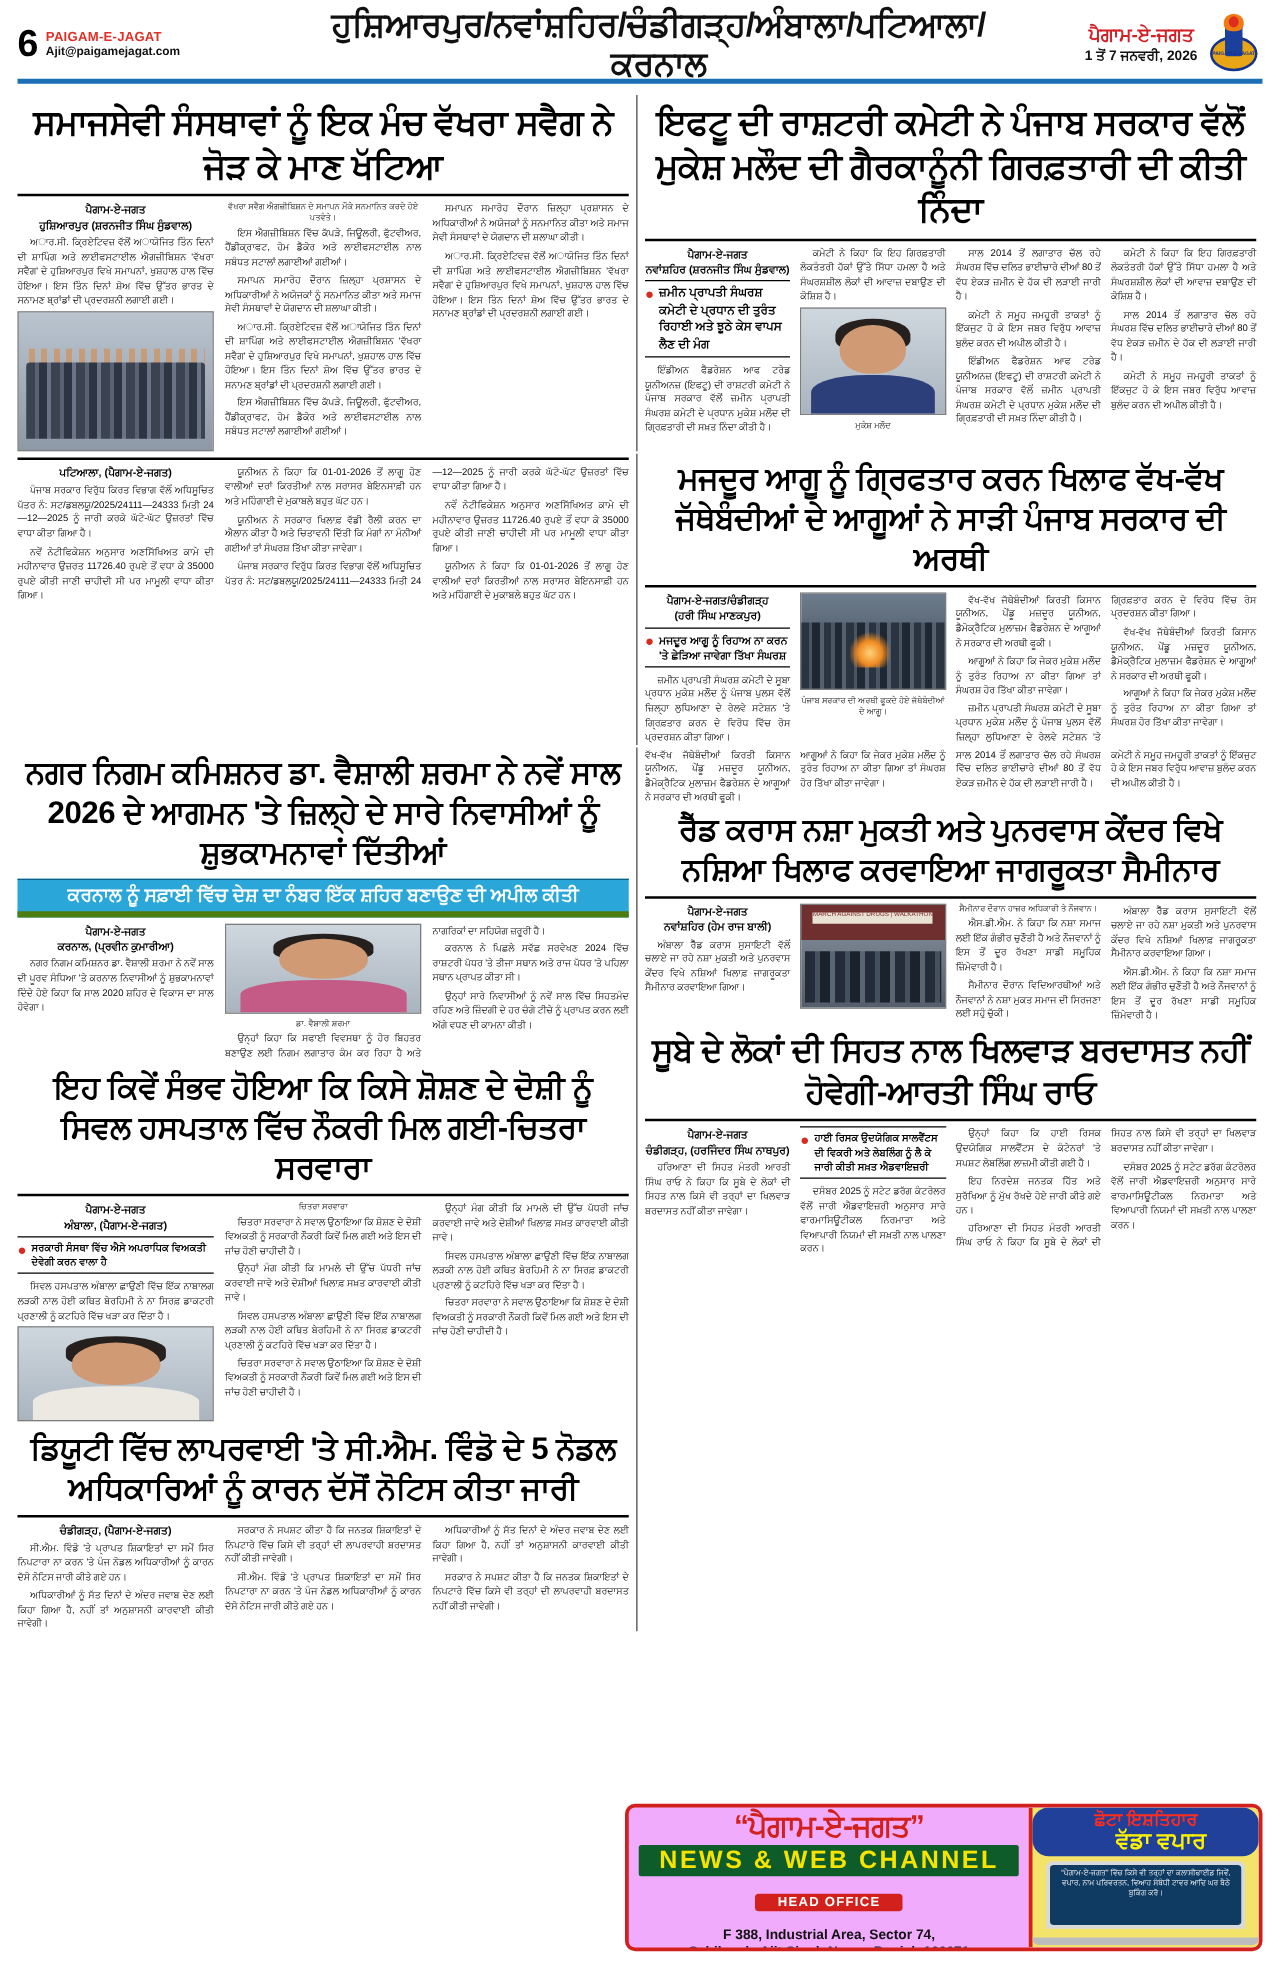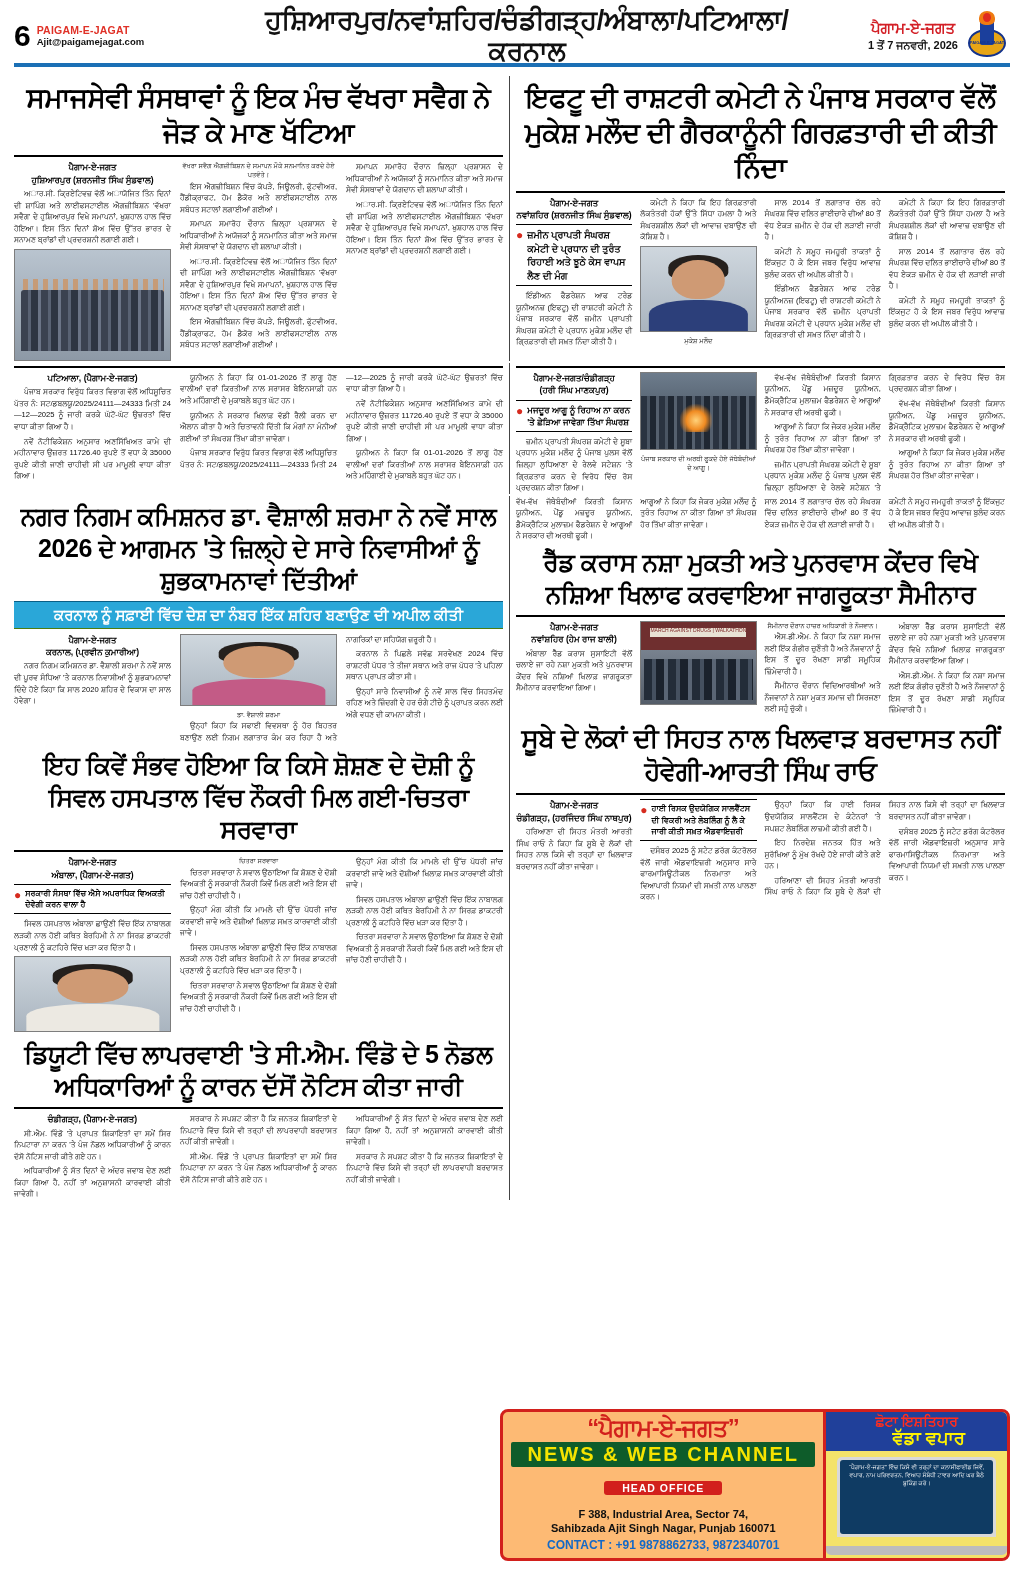--- a/index.html
+++ b/index.html
@@ -41,21 +41,21 @@
   h1.hl {
     font-size: 27.5px; font-weight: bold; color: #000;
     line-height: 1.28; letter-spacing: -.4px; text-align: center;
     margin: 4px 0 5px;
   }
   .hsep { height: 2px; background: #000; margin: 3px 0 4px; }
 
   .blue-banner {
     background: #2aa7d8; color: #fff; text-align: center;
     font-size: 15px; font-weight: bold; padding: 4px 2px; margin: 3px 0 5px;
-    border-top: 1px solid #0a5f86; border-bottom: 1px solid #4d7c0f;
+    border-top: 1px solid #0a5f86; border-bottom: 5px solid #4d7c0f;
   }
 
   .cols3 { column-count: 3; column-gap: 9px; column-rule: 0; }
   .cols4 { column-count: 4; column-gap: 8px; }
 
   .byline { text-align: center; font-size: 8.6px; font-weight: bold; color: #000; line-height: 1.45; margin-bottom: 2px; }
   p.body {
     font-size: 7.6px; line-height: 1.52; text-align: justify; color: #0b0b0b;
     margin-bottom: 3px; hyphens: auto; word-spacing: -0.3px;
   }
@@ -102,29 +102,29 @@
     background: radial-gradient(circle at 50% 60%, #ffd27a 0%, #f08b22 40%, rgba(240,139,34,0) 72%); }
 
   .seminar { position: absolute; inset: 0; background: linear-gradient(#8b95a2, #545d69); }
   .seminar .stage { position: absolute; left: 0; right: 0; top: 0; height: 34%; background: #6f2f2f; }
   .seminar .stage span { position: absolute; left: 8%; top: 24%; right: 8%; height: 30%; background: #e8e2d4; font-size: 5px; color: #7a1f1f; text-align: center; line-height: 1.1; overflow: hidden; }
   .seminar .row { position: absolute; left: 2%; right: 2%; bottom: 4%; height: 50%;
     background: repeating-linear-gradient(90deg, #232c38 0 8px, #45505f 8px 12px, #1b222c 12px 20px, #5a6574 20px 24px); }
 
   
   .ad-wrap { position: absolute; left: 500px; right: 14px; bottom: 22px; }
-  .ad-box { border: 3px solid #d2201c; border-radius: 8px; background: #fdba74; display: flex; overflow: hidden; height: 152px; }
+  .ad-box { border: 3px solid #d2201c; border-radius: 8px; background: #f0abfc; display: flex; overflow: hidden; height: 118px; }
   .ad-left { flex: 1.72; padding: 3px 5px 4px; text-align: center; }
   .ad-title { font-size: 24px; font-weight: bold; color: #d2201c; letter-spacing: -.6px; line-height: 1.05; }
   .ad-nwc { background: #0e5c2a; color: #f6e400; font-size: 20px; font-weight: bold; letter-spacing: 2px; padding: 1px 0; margin: 2px 3px; border-radius: 2px; }
   .ad-ho { background: #d2201c; color: #fff; font-size: 10.5px; font-weight: bold; letter-spacing: 1px; display: inline-block; padding: 1px 18px; border-radius: 3px; margin: 12px 0; }
   .ad-addr { font-size: 11px; font-weight: bold; color: #111; line-height: 1.3; }
   .ad-contact { font-size: 12px; font-weight: bold; color: #1469c7; margin-top: 2px; }
   .ad-right { flex: 1; background: #f4e36a; border-left: 3px solid #d2201c; display: flex; flex-direction: column; }
-  .ad-r-top { background: #20409a; text-align: center; padding: 2px 0 3px; }
+  .ad-r-top { background: #20409a; text-align: center; padding: 2px 0 3px; border-radius: 13px; }
   .ad-r-l1 { font-size: 14px; font-weight: bold; color: #ff2d1f; line-height: 1.05; }
   .ad-r-l2 { font-size: 18px; font-weight: bold; color: #fff300; line-height: 1.05; padding-left: 24px; }
   .ad-r-body { flex: 1; position: relative; }
   .laptop { position: absolute; left: 6%; top: 6%; width: 88%; height: 74%; background: #d9d9d9; border-radius: 5px 5px 0 0; padding: 3px; }
   .laptop .screen { width: 100%; height: 100%; background: #0f3b63; border-radius: 3px; color: #fff; font-size: 6px; line-height: 1.35; text-align: center; padding: 3px 3px; overflow: hidden; }
   .laptop-base { position: absolute; left: 0%; bottom: 3%; width: 100%; height: 8%; background: #bdbdbd; border-radius: 0 0 5px 5px; }
 </style>
 </head>
 <body>
 
@@ -230,20 +230,21 @@
         <p class="body ind">ਯੂਨੀਅਨ ਨੇ ਸਰਕਾਰ ਖਿਲਾਫ਼ ਵੱਡੀ ਰੈਲੀ ਕਰਨ ਦਾ ਐਲਾਨ ਕੀਤਾ ਹੈ ਅਤੇ ਚਿਤਾਵਨੀ ਦਿੱਤੀ ਕਿ ਮੰਗਾਂ ਨਾ ਮੰਨੀਆਂ ਗਈਆਂ ਤਾਂ ਸੰਘਰਸ਼ ਤਿੱਖਾ ਕੀਤਾ ਜਾਵੇਗਾ।</p>
         <p class="body ind">ਪੰਜਾਬ ਸਰਕਾਰ ਵਿਰੁੱਧ ਕਿਰਤ ਵਿਭਾਗ ਵੱਲੋਂ ਅਧਿਸੂਚਿਤ ਪੱਤਰ ਨੰ: ਸਟ/ਡਬਲਯੂ/2025/24111—24333 ਮਿਤੀ 24—12—2025 ਨੂੰ ਜਾਰੀ ਕਰਕੇ ਘੱਟੋ-ਘੱਟ ਉਜ਼ਰਤਾਂ ਵਿੱਚ ਵਾਧਾ ਕੀਤਾ ਗਿਆ ਹੈ।</p>
         <p class="body ind">ਨਵੇਂ ਨੋਟੀਫਿਕੇਸ਼ਨ ਅਨੁਸਾਰ ਅਣਸਿੱਖਿਅਤ ਕਾਮੇ ਦੀ ਮਹੀਨਾਵਾਰ ਉਜ਼ਰਤ 11726.40 ਰੁਪਏ ਤੋਂ ਵਧਾ ਕੇ 35000 ਰੁਪਏ ਕੀਤੀ ਜਾਣੀ ਚਾਹੀਦੀ ਸੀ ਪਰ ਮਾਮੂਲੀ ਵਾਧਾ ਕੀਤਾ ਗਿਆ।</p>
         <p class="body ind">ਯੂਨੀਅਨ ਨੇ ਕਿਹਾ ਕਿ 01-01-2026 ਤੋਂ ਲਾਗੂ ਹੋਣ ਵਾਲੀਆਂ ਦਰਾਂ ਕਿਰਤੀਆਂ ਨਾਲ ਸਰਾਸਰ ਬੇਇਨਸਾਫ਼ੀ ਹਨ ਅਤੇ ਮਹਿੰਗਾਈ ਦੇ ਮੁਕਾਬਲੇ ਬਹੁਤ ਘੱਟ ਹਨ।</p>
       </div>
     </div>
 
     <div class="vdiv"></div>
 
     <div class="col-half">
+      <h1 class="hl" style="font-size:25px">ਮਜਦੂਰ ਆਗੂ ਨੂੰ ਗ੍ਰਿਫਤਾਰ ਕਰਨ ਖਿਲਾਫ ਵੱਖ-ਵੱਖ ਜੱਥੇਬੰਦੀਆਂ ਦੇ ਆਗੂਆਂ ਨੇ ਸਾੜੀ ਪੰਜਾਬ ਸਰਕਾਰ ਦੀ ਅਰਥੀ</h1>
       <div class="hsep"></div>
       <div class="cols4">
         <div class="byline" style="white-space:pre-line">ਪੈਗਾਮ-ਏ-ਜਗਤ/ਚੰਡੀਗੜ੍ਹ
 (ਹਰੀ ਸਿੰਘ ਮਾਣਕਪੁਰ)</div>
         <div class="bulletbox">
           <span class="bdot">●</span>
           <span class="btext" style="font-size:8.6px">ਮਜਦੂਰ ਆਗੂ ਨੂੰ ਰਿਹਾਅ ਨਾ ਕਰਨ 'ਤੇ ਛੇੜਿਆ ਜਾਵੇਗਾ ਤਿੱਖਾ ਸੰਘਰਸ਼</span>
         </div>
         <p class="body ind">ਜ਼ਮੀਨ ਪ੍ਰਾਪਤੀ ਸੰਘਰਸ਼ ਕਮੇਟੀ ਦੇ ਸੂਬਾ ਪ੍ਰਧਾਨ ਮੁਕੇਸ਼ ਮਲੌਦ ਨੂੰ ਪੰਜਾਬ ਪੁਲਸ ਵੱਲੋਂ ਜ਼ਿਲ੍ਹਾ ਲੁਧਿਆਣਾ ਦੇ ਰੇਲਵੇ ਸਟੇਸ਼ਨ 'ਤੇ ਗ੍ਰਿਫ਼ਤਾਰ ਕਰਨ ਦੇ ਵਿਰੋਧ ਵਿੱਚ ਰੋਸ ਪ੍ਰਦਰਸ਼ਨ ਕੀਤਾ ਗਿਆ।</p>
         <div class="photo" style="height:78px;">

